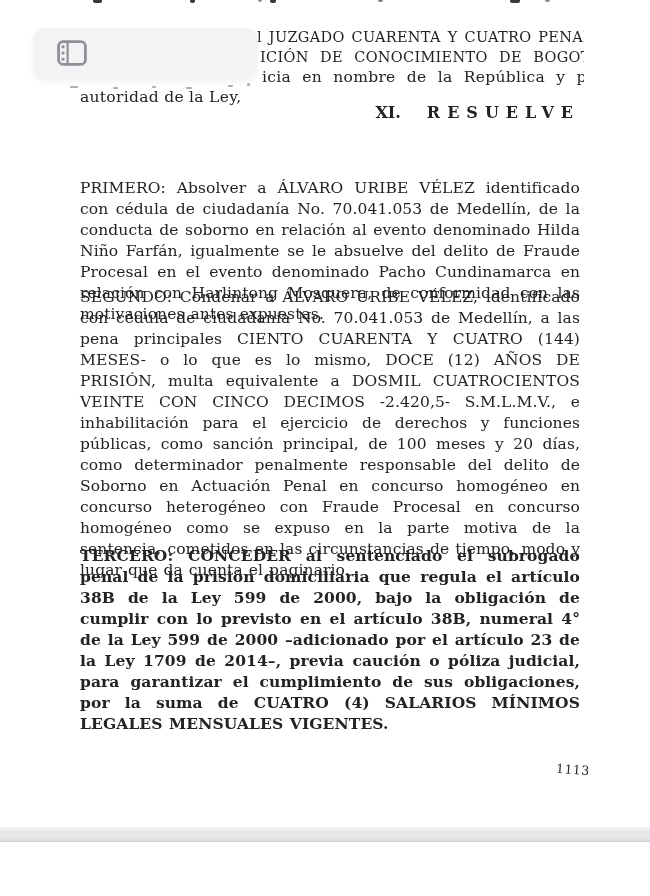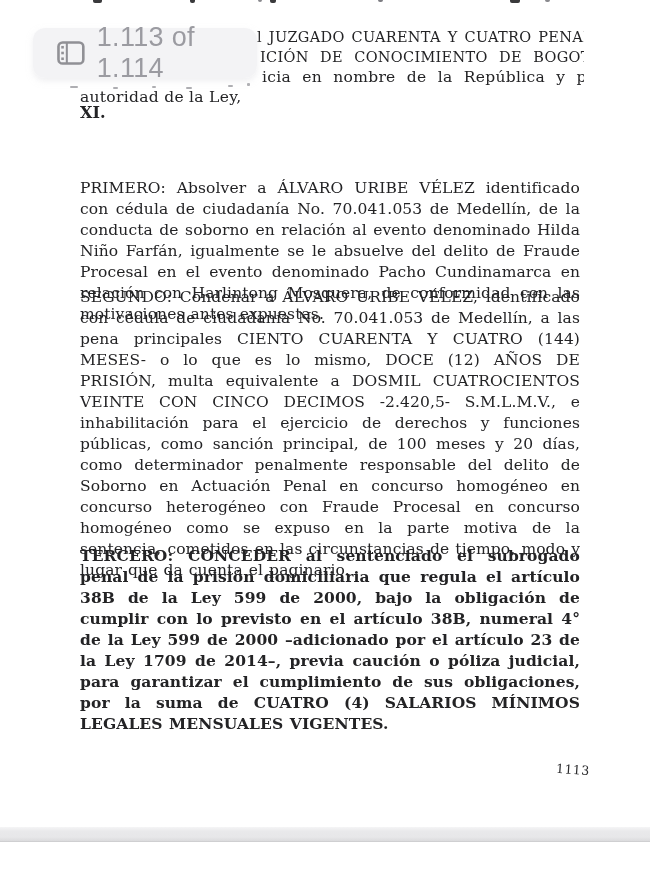--- a/index.html
+++ b/index.html
@@ -42,21 +42,21 @@
   .occl i.o1 { left:70px;  top:86px; width:8px; }
   .occl i.o2 { left:113px; top:87px; width:5px; }
   .occl i.o3 { left:152px; top:86px; width:4px; }
   .occl i.o4 { left:186px; top:87px; width:6px; }
   .occl i.o5 { left:228px; top:85px; width:5px; }
   .occl i.o6 { left:247px; top:83px; width:3px; height:3px; }
 
   
   .heading {
     position:absolute; left:80px; top:103px; width:500px;
-    display:flex; justify-content:flex-start; align-items:baseline; gap:26px;
+    display:flex; justify-content:flex-end; align-items:baseline; gap:26px;
     font-weight:bold; font-size:16px;
   }
   .heading .ttl { letter-spacing:7px; }
 
   
   .para {
     position:absolute; left:80px; width:500px;
     font-size:15.5px; line-height:21px;
     text-align:justify; letter-spacing:.1px; word-spacing:1px;
   }
@@ -117,34 +117,34 @@
     <i class="o1"></i>
     <i class="o2"></i>
     <i class="o3"></i>
     <i class="o4"></i>
     <i class="o5"></i>
     <i class="o6"></i>
   </div>
 
   <div class="heading">
     <span class="num">XI.</span>
+    <span class="ttl">RESUELVE</span>
   </div>
 
   <div class="para p1">PRIMERO: Absolver a ÁLVARO URIBE VÉLEZ identificado con cédula de ciudadanía No. 70.041.053 de Medellín, de la conducta de soborno en relación al evento denominado Hilda Niño Farfán, igualmente se le absuelve del delito de Fraude Procesal en el evento denominado Pacho Cundinamarca en relación con Harlintong Mosquera, de conformidad con las motivaciones antes expuestas.</div>
   <div class="para p2">SEGUNDO: Condenar a ÁLVARO URIBE VÉLEZ, identificado con cédula de ciudadanía No. 70.041.053 de Medellín, a las pena principales CIENTO CUARENTA Y CUATRO (144) MESES- o lo que es lo mismo, DOCE (12) AÑOS DE PRISIÓN, multa equivalente a DOSMIL CUATROCIENTOS VEINTE CON CINCO DECIMOS -2.420,5- S.M.L.M.V., e inhabilitación para el ejercicio de derechos y funciones públicas, como sanción principal, de 100 meses y 20 días, como determinador penalmente responsable del delito de Soborno en Actuación Penal en concurso homogéneo en concurso heterogéneo con Fraude Procesal en concurso homogéneo como se expuso en la parte motiva de la sentencia, cometidos en las circunstancias de tiempo, modo y lugar que da cuenta el paginario.</div>
   <div class="para p3">TERCERO: CONCEDER al sentenciado el subrogado penal de la prisión domiciliaria que regula el artículo 38B de la Ley 599 de 2000, bajo la obligación de cumplir con lo previsto en el artículo 38B, numeral 4° de la Ley 599 de 2000 –adicionado por el artículo 23 de la Ley 1709 de 2014–, previa caución o póliza judicial, para garantizar el cumplimiento de sus obligaciones, por la suma de CUATRO (4) SALARIOS MÍNIMOS LEGALES MENSUALES VIGENTES.</div>
 
   <div class="pageno">1113</div>
 
   <div class="page-gap"></div>
 
   <div class="badge">
     <svg width="30" height="26" viewBox="0 0 30 26">
       <rect x="1.6" y="1.6" width="26.8" height="22.8" rx="4.5" fill="none" stroke="#909095" stroke-width="2.8"></rect>
       <line x1="10.6" y1="1.6" x2="10.6" y2="24.4" stroke="#909095" stroke-width="2.2"></line>
       <rect x="4.6" y="5.4" width="2.8" height="2.8" fill="#909095"></rect>
       <rect x="4.6" y="11.6" width="2.8" height="2.8" fill="#909095"></rect>
       <rect x="4.6" y="17.8" width="2.8" height="2.8" fill="#909095"></rect>
     </svg>
-    <span class="badge-label">1.113 of 1.114</span>
   </div>
 
 </div>
 
 </body></html>

